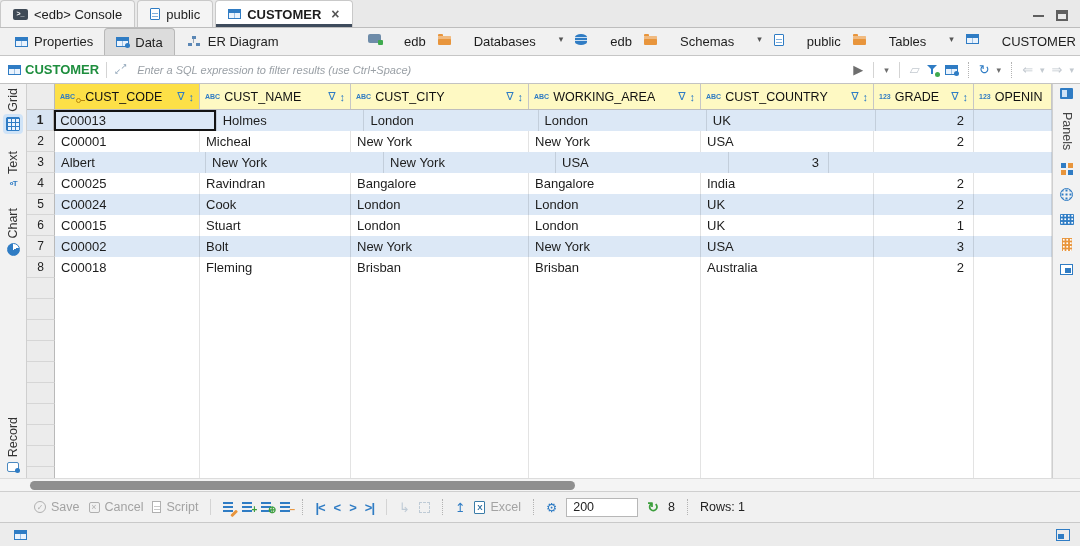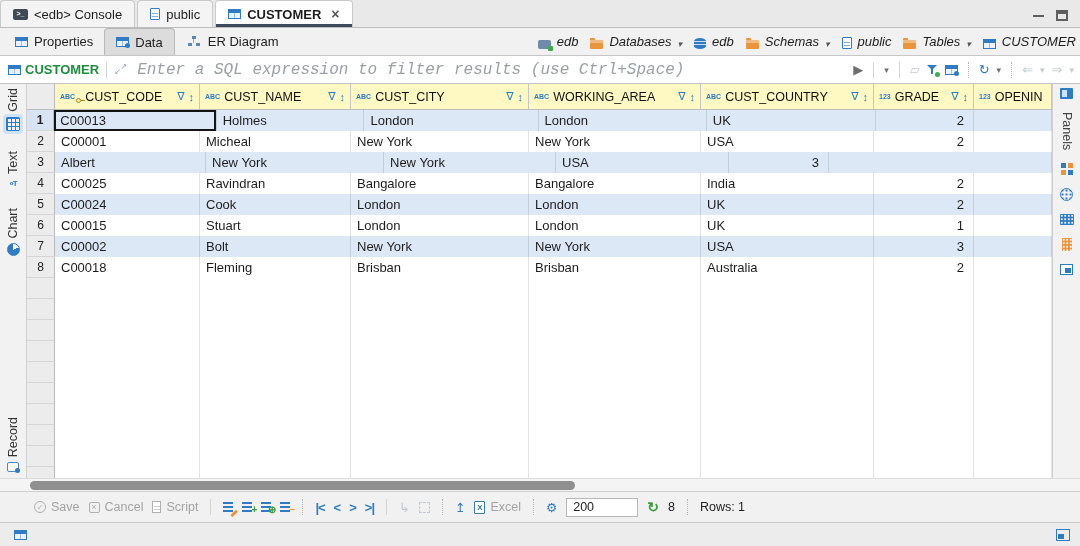--- a/index.html
+++ b/index.html
@@ -16,30 +16,30 @@
   .tab-spacer { flex:1; }
   .winctl { display:flex; align-items:center; gap:12px; padding:0 12px 6px 0; }
   .minbar { display:inline-block; width:11px; height:2px; background:#5f5f5f; }
   .maxbox { display:inline-block; width:12px; height:11px; border:2px solid #5f5f5f; box-shadow: inset 0 2px 0 #5f5f5f; }
 
   
   .viewbar { height:28px; display:flex; align-items:center; background:#f1f1f1; border-bottom:1px solid #c6c6c6; padding-left:4px; }
   .vtab { height:27px; display:flex; align-items:center; gap:6px; padding:0 11px; color:#222; cursor:default; }
   .vtab.active { background:#dcdcdc; border:1px solid #b8b8b8; border-bottom:none; border-radius:4px 4px 0 0; }
   .crumbs { margin-left:auto; display:flex; align-items:center; gap:12px; padding-right:4px; }
-  .crumb { display:flex; align-items:flex-end; gap:6px; color:#1d1d1d; cursor:default; white-space:nowrap;font-style:italic; }
+  .crumb { display:flex; align-items:flex-start; gap:23px; color:#1d1d1d; cursor:default; white-space:nowrap; }
   .caret { font-size:9px; color:#555; }
 
   
   .filterbar { height:28px; background:#fff; border-bottom:1px solid #c3c3c3; display:flex; align-items:center; padding:0 6px 0 8px; }
   .tbl-label { color:#1e8e3e; font-weight:700; margin:0 4px; }
   .expand { position:relative; width:13px; height:13px; margin:0 4px; }
   .expand i { position:absolute; font-style:normal; font-size:8px; color:#8aa0b5; line-height:8px; }
   .expand i:first-child { top:0; right:0; } .expand i:last-child { bottom:0; left:0; }
-  .filter-input { flex:1; border:none; outline:none; background:transparent; font-size:16px; font-family:Liberation Mono, monospace; padding-left:6px; }
+  .filter-input { flex:1; border:none; outline:none; background:transparent; font-size:11px; font-family:Liberation Sans, sans-serif; padding-left:6px; }
   .filter-input::placeholder { color:#9aa0a6; font-style:italic; }
   .fbar-icons { display:flex; align-items:center; gap:7px; }
   .gray { color:#6e6e6e; } .lgray { color:#c3c9d0; } .blue { color:#2f7cc4; }
   .ssep { width:1px; height:16px; background:#d4d4d4; margin:0 3px; }
   .dsep { width:1px; height:16px; border-left:1px dotted #b3b3b3; margin:0 3px; }
   .funnel { position:relative; width:11px; height:12px; display:inline-block; }
   .funnel::before { content:''; position:absolute; top:1px; left:0; border-left:5px solid transparent; border-right:5px solid transparent; border-top:5px solid #2f7cc4; }
   .funnel::after { content:''; position:absolute; top:5px; left:4px; width:2px; height:5px; background:#2f7cc4; }
   .dotgreen { position:absolute; right:-2px; bottom:-1px; width:5px; height:5px; background:#3faa4e; border-radius:50%; }
 
@@ -56,21 +56,21 @@
   .rail-item.active .icgrid { outline:3px solid #cfe3f7; border-radius:1px; }
   .ictextic { font-size:8px; font-weight:700; color:#2f7cc4; letter-spacing:-1px; }
   .icpie { width:13px; height:13px; border-radius:50%; background:conic-gradient(#ffffff 0 70deg, #2f7cc4 70deg 360deg); border:1px solid #2f7cc4; }
   .icrec { width:12px; height:10px; border:1px solid #4a89c0; border-radius:2px; position:relative; background:#fff; }
   .icrec::after { content:''; position:absolute; right:-2px; bottom:-2px; width:5px; height:5px; border-radius:50%; background:#2f7cc4; }
 
   .gridwrap { flex:1; overflow:hidden; display:flex; flex-direction:column; background:#fff; }
   .ghead { height:26px; display:flex; background:#efefef; border-bottom:1px solid #bdbdbd; }
   .corner { width:28px; background:#ececec; border-right:1px solid #b9b9b9; }
   .hcell { display:flex; align-items:center; gap:4px; padding:0 5px; border-right:1px solid #c6c6c6; background:#fef9c3; white-space:nowrap; overflow:hidden; cursor:default; }
-  .hcell.sel { background:#fef9c3; }
+  .hcell.sel { background:#fde047; }
   .chip { color:#2f7cc4; font-size:7px; font-weight:700; }
   .keyic { width:5px; height:5px; border:1px solid #b8860b; border-radius:50%; position:relative; margin-left:-3px; margin-top:7px; }
   .keyic::after { content:''; position:absolute; left:4px; top:1px; width:4px; height:1.5px; background:#b8860b; }
   .hlabel { font-size:12.5px; color:#111; margin-right:auto; overflow:hidden; }
   .hico { color:#2f7cc4; font-size:11px; }
   .gbody { flex:1; overflow:hidden; }
   .grow { display:flex; height:21px; }
   .grow.stripe .gcell { background:#dce8f6; }
   .gut { width:28px; background:#ececec; border-right:1px solid #b9b9b9; border-bottom:1px solid #d6d6d6; text-align:center; font-size:12px; line-height:20px; color:#222; }
   .gut.gsel { background:#d8e4f2; font-weight:700; }

